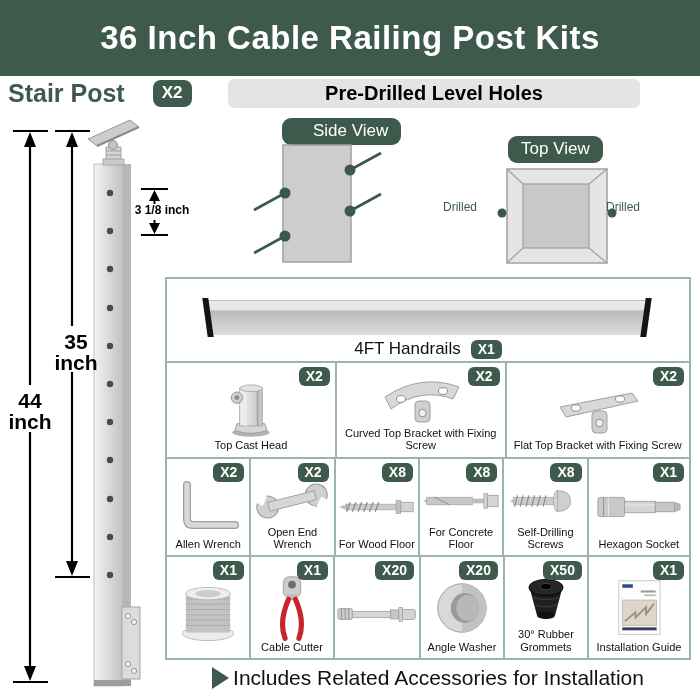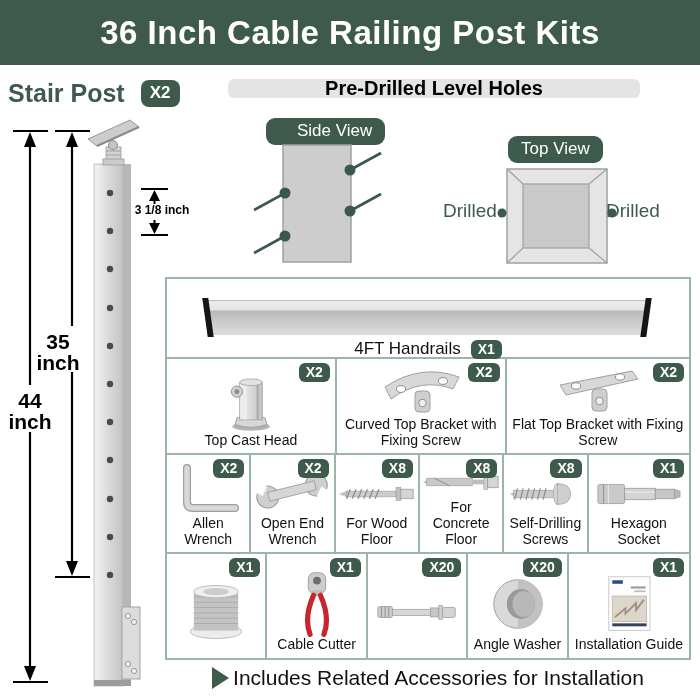--- a/index.html
+++ b/index.html
@@ -1,68 +1,68 @@
 <!DOCTYPE html>
 <html><head>
 <meta charset="utf-8">
 <style>
   html,body{margin:0;padding:0;background:#fff;}
   #stage{position:relative;width:700px;height:700px;background:#fff;overflow:hidden;
          font-family:"Liberation Sans", sans-serif;color:#111;}
 
   
-  .banner{position:absolute;left:0;top:0;width:700px;height:65px;background:#3e5a4d;
+  .banner{position:absolute;left:0;top:0;width:700px;height:76px;background:#3e5a4d;
           display:flex;align-items:center;justify-content:center;}
   .banner h1{margin:0;color:#fff;font-size:33px;font-weight:bold;letter-spacing:.5px;}
 
   
   .badge{display:inline-block;background:#3e5a4d;color:#fff;font-weight:bold;
          border-radius:6px;padding:1px 7px 2px;font-size:14px;line-height:16px;}
   .badge.big{font-size:17px;border-radius:8px;padding:3px 9px 4px;line-height:20px;}
 
   
-  .stairpost-head{position:absolute;left:8px;top:79px;display:flex;align-items:center;gap:16px;justify-content:space-between;}
+  .stairpost-head{position:absolute;left:8px;top:79px;display:flex;align-items:center;gap:28px;justify-content:space-between;}
   .stairpost-head .t{color:#3e5a4d;font-size:25px;font-weight:bold;}
 
   
-  .predrilled-bar{position:absolute;left:228px;top:79px;width:412px;height:19px;background:#e4e4e4;
+  .predrilled-bar{position:absolute;left:228px;top:79px;width:412px;height:29px;background:#e4e4e4;
                   border-radius:6px;display:flex;align-items:center;justify-content:center;}
   .predrilled-bar span{font-size:20px;font-weight:bold;color:#000;}
 
   .view-badge{position:absolute;background:#3e5a4d;color:#fff;font-size:17px;
               border-radius:9px;padding:3px 13px 4px;}
-  .view-badge.side{left:266px;top:118px;padding-left:31px;}
+  .view-badge.side{left:282px;top:118px;padding-left:31px;}
   .view-badge.top{left:508px;top:136px;}
 
-  .drilled-label{position:absolute;top:200px;color:#3e5a4d;font-size:19px;}
+  .drilled-label{position:absolute;top:200px;color:#3e5a4d;font-size:12px;}
   .drilled-label.left{left:443px;}
   .drilled-label.right{left:606px;}
 
   
   .dim{position:absolute;font-weight:bold;color:#000;text-align:center;line-height:1.0;}
   .dim.d44{left:4px;top:390px;width:52px;font-size:21px;}
-  .dim.d35{left:32px;top:331px;width:52px;font-size:21px;}
+  .dim.d35{left:50px;top:331px;width:52px;font-size:21px;}
   .dim.d3{left:131px;top:204px;width:62px;font-size:12px;white-space:nowrap;}
 
   
   .kit-table{position:absolute;left:165px;top:277px;width:526px;height:383px;background:#fff;
              border:2px solid #9cb5a9;box-sizing:border-box;display:flex;flex-direction:column;}
   .krow{display:flex;border-bottom:2px solid #9cb5a9;}
   .krow:last-child{border-bottom:none;}
   .krow.r1{height:88px;position:relative;display:block;}
   .krow.r2{height:94px;}
   .krow.r3{height:97px;}
   .krow.r4{flex:1;}
   .cell{position:relative;border-right:2px solid #9cb5a9;box-sizing:border-box;
         display:flex;flex-direction:column;align-items:center;justify-content:flex-end;
         padding:3px 1px 5px;}
   .cell:last-child{border-right:none;}
   .cell .qty{position:absolute;top:4px;right:5px;}
   .cell .icon-wrap{flex:1;display:flex;align-items:center;justify-content:center;width:100%;padding-top:14px;box-sizing:border-box;}
-  .cell .lbl{font-size:14px;line-height:1.12;text-align:center;color:#111;}
+  .cell .lbl{font-size:11px;line-height:1.12;text-align:center;color:#111;}
   .r2 .cell{flex:170;} .r2 .cell.wide{flex:185;}
   .r3 .cell,.r4 .cell{flex:84;} .r3 .cell.wide,.r4 .cell.wide{flex:103;}
 
   
   .handrail{position:absolute;left:40px;right:42px;top:21px;height:34px;
             background:linear-gradient(180deg,#ececec 0%,#e4e4e4 26%,#b9b9b9 30%,#cfcfcf 70%,#dcdcdc 100%);
             border-top:1px solid #bdbdbd;}
   .handrail .cap{position:absolute;top:-3px;bottom:-2px;width:6px;background:#151515;}
   .handrail .cap.l{left:-2px;transform:skewX(8deg);}
   .handrail .cap.r{right:-2px;transform:skewX(-8deg);}
@@ -424,20 +424,34 @@
         <div class="icon-wrap">
           <svg width="56" height="56" viewBox="0 0 60 60">
             <circle cx="30" cy="30" r="26" fill="#d9d9d9" stroke="#9c9c9c"></circle>
             <path d="M30,4 A26,26 0 0 1 56,30 A26,26 0 0 1 30,56 Z" fill="#c2c2c2"></path>
             <ellipse cx="33" cy="30" rx="15" ry="16" fill="#9a9a9a"></ellipse>
             <ellipse cx="36" cy="30" rx="12" ry="14" fill="#b8b8b8"></ellipse>
           </svg>
         </div>
         <div class="lbl">Angle Washer</div>
       </div>
+      <div class="cell">
+        <span class="qty badge">X50</span>
+        <div class="icon-wrap">
+          <svg width="54" height="54" viewBox="0 0 60 60">
+            <polygon points="12,16 48,16 40,46 20,46" fill="#1e1e1e"></polygon>
+            <ellipse cx="30" cy="46" rx="10" ry="4" fill="#111"></ellipse>
+            <ellipse cx="30" cy="15" rx="19" ry="9" fill="#262626" stroke="#000"></ellipse>
+            <ellipse cx="30" cy="14" rx="6.5" ry="3.5" fill="#000" stroke="#4a4a4a"></ellipse>
+            <path d="M16,26 Q30,31 44,26" stroke="#3a3a3a" fill="none" stroke-width="1.5"></path>
+            <path d="M18,34 Q30,39 42,34" stroke="#3a3a3a" fill="none" stroke-width="1.5"></path>
+          </svg>
+        </div>
+        <div class="lbl">30° Rubber Grommets</div>
+      </div>
       <div class="cell wide">
         <span class="qty badge">X1</span>
         <div class="icon-wrap">
           <svg width="50" height="58" viewBox="0 0 56 66">
             <rect x="5" y="2" width="47" height="61" fill="#fdfdfd" stroke="#c3c3c3"></rect>
             <rect x="9" y="6" width="12" height="4" fill="#2e4a86"></rect>
             <rect x="30" y="13" width="17" height="2.4" fill="#9a9a9a"></rect>
             <rect x="34" y="17.5" width="13" height="2" fill="#bdbdbd"></rect>
             <rect x="9" y="24" width="39" height="29" fill="#ddd6cb" stroke="#c0b8aa"></rect>
             <path d="M12,48 L24,38 L24,44 L36,32 L36,40 L45,28" stroke="#9c8f7a" fill="none" stroke-width="2"></path>

